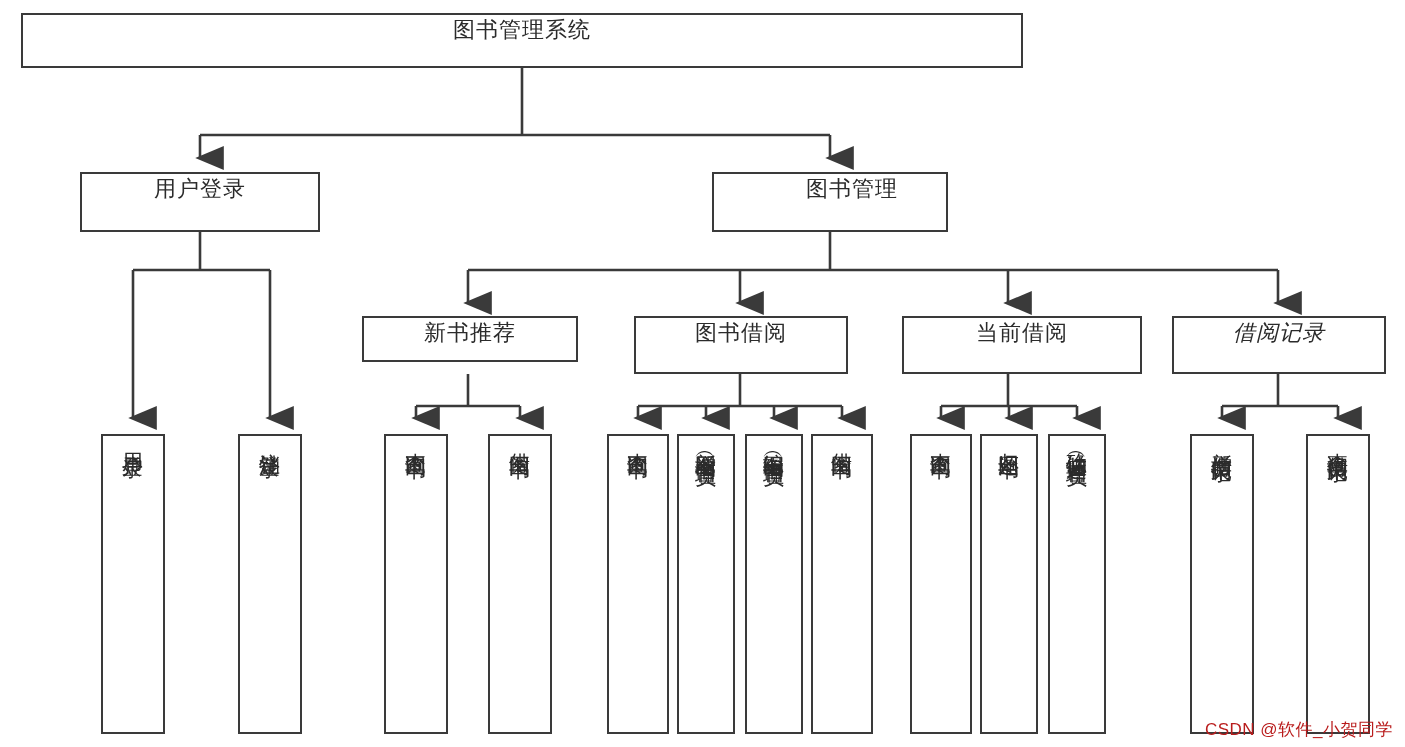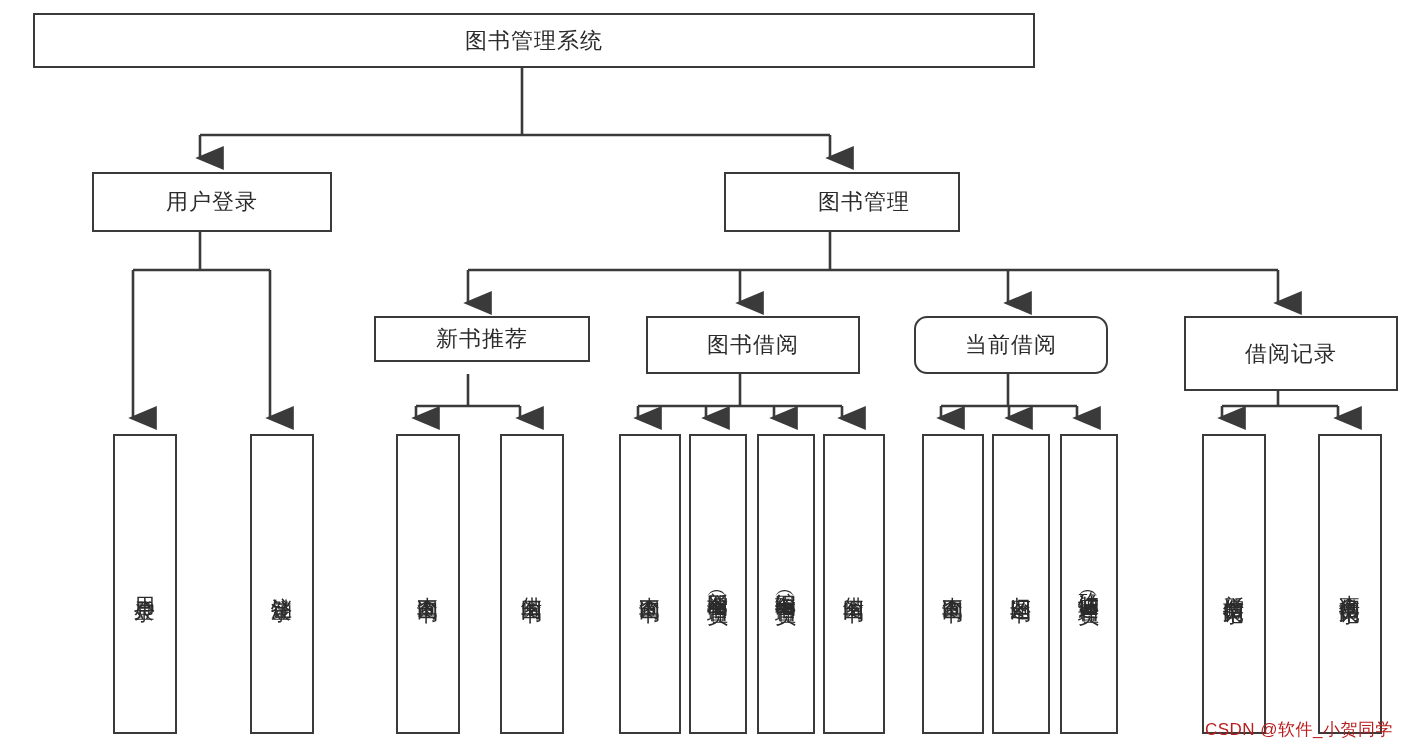--- a/index.html
+++ b/index.html
@@ -23,24 +23,22 @@
     top: 0;
     width: 1405px;
     height: 747px;
   }
   .node {
     position: absolute;
     box-sizing: border-box;
     border: 2.5px solid #3a3a3a;
     background: #ffffff;
     display: flex;
-    align-items: center;
     justify-content: center;
     color: #2b2b2b;
-    margin-left: 12px;
   }
   .node.horiz {
     font-size: 22px;
     letter-spacing: 1px;
   }
   .node.vert {
     font-size: 21px;
     letter-spacing: 2px;
   }
   .node.vert .vtext {
@@ -129,25 +127,25 @@
   </div>
 
   <div class="node horiz" style="left:362px; top:316px; width:216px; height:46px;">
     <span>新书推荐</span>
   </div>
 
   <div class="node horiz" style="left:634px; top:316px; width:214px; height:58px;">
     <span>图书借阅</span>
   </div>
 
-  <div class="node horiz" style="left:902px; top:316px; width:194px; height:58px;border-radius:13px;">
+  <div class="node horiz" style="left:902px; top:316px; width:240px; height:58px;">
     <span>当前借阅</span>
   </div>
 
-  <div class="node horiz" style="left:1172px; top:316px; width:214px; height:75px;">
+  <div class="node horiz" style="left:1172px; top:316px; width:214px; height:58px;font-style:italic;">
     <span>借阅记录</span>
   </div>
 
   <div class="node vert" style="left:101px; top:434px; width:64px; height:300px;">
     <span class="vtext">用户登录</span>
   </div>
 
   <div class="node vert" style="left:238px; top:434px; width:64px; height:300px;">
     <span class="vtext">注销登录</span>
   </div>

